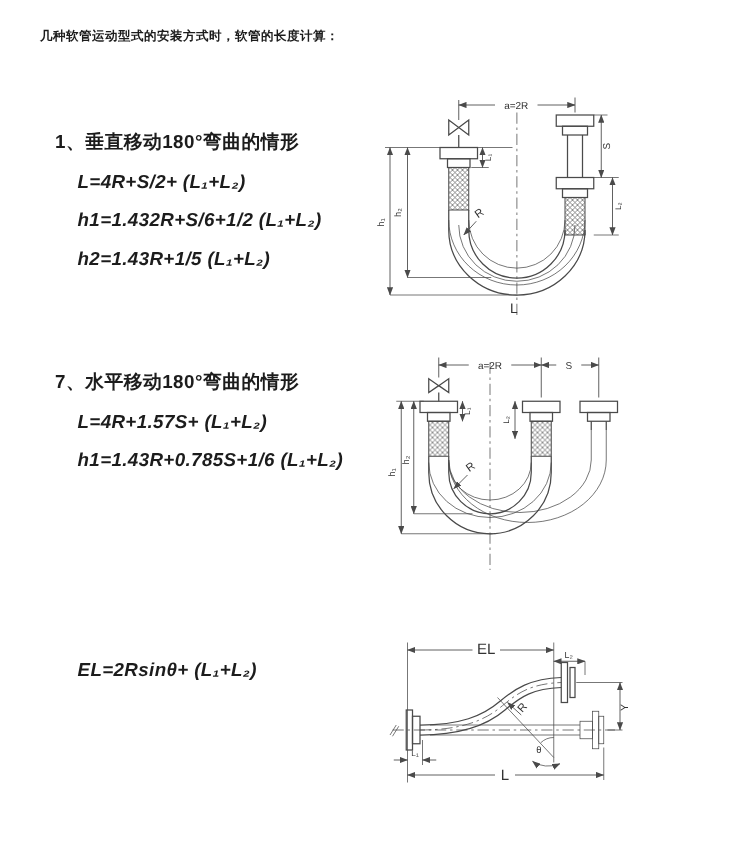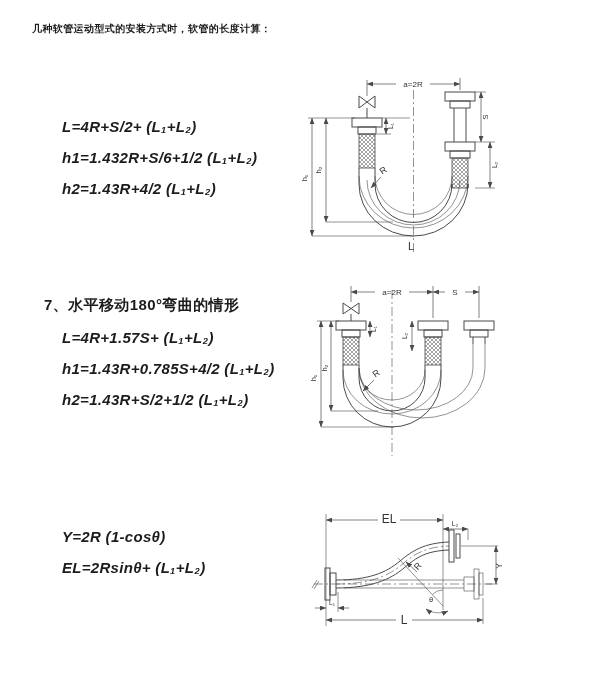--- a/index.html
+++ b/index.html
@@ -37,34 +37,33 @@
     </marker>
     <pattern id="hx" width="4" height="4" patternUnits="userSpaceOnUse">
       <path d="M0,4 L4,0 M0,0 L4,4" stroke="#4a4a4a" stroke-width="0.5"></path>
     </pattern>
   </defs>
 </svg>
 
 <div class="page-title">几种软管运动型式的安装方式时，软管的长度计算：</div>
 
 <div class="section" style="top:104px">
+  <div class="heading">1、垂直移动180°弯曲的情形</div>
   <div class="formula">L=4R+S/2+ (L₁+L₂)</div>
   <div class="formula">h1=1.432R+S/6+1/2 (L₁+L₂)</div>
-  <div class="formula">h2=1.43R+4/2 (L₁+L₂)</div>
+  <div class="formula">h2=1.43R+1/5 (L₁+L₂)</div>
 </div>
 
 <div class="section" style="top:296px">
   <div class="heading">7、水平移动180°弯曲的情形</div>
   <div class="formula">L=4R+1.57S+ (L₁+L₂)</div>
-  <div class="formula">h1=1.43R+0.785S+4/2 (L₁+L₂)</div>
-  <div class="formula">h2=1.43R+S/2+1/2 (L₁+L₂)</div>
+  <div class="formula">h1=1.43R+0.785S+1/6 (L₁+L₂)</div>
 </div>
 
 <div class="section" style="top:514px">
-  <div class="formula">Y=2R (1-cosθ)</div>
   <div class="formula">EL=2Rsinθ+ (L₁+L₂)</div>
 </div>
 
 <svg class="diag" style="left:298px;top:72px" width="295" height="192" viewBox="0 0 295 192">
   <g>
     <line x1="69" y1="8" x2="69" y2="24" class="dln"></line>
     <line x1="162" y1="6" x2="162" y2="18" class="dln"></line>
     <line x1="69" y1="12" x2="98" y2="12" class="dln" marker-start="url(#ar)"></line>
     <line x1="132" y1="12" x2="162" y2="12" class="dln" marker-end="url(#ar)"></line>
     <text x="115" y="15" font-size="8" text-anchor="middle">a=2R</text>

